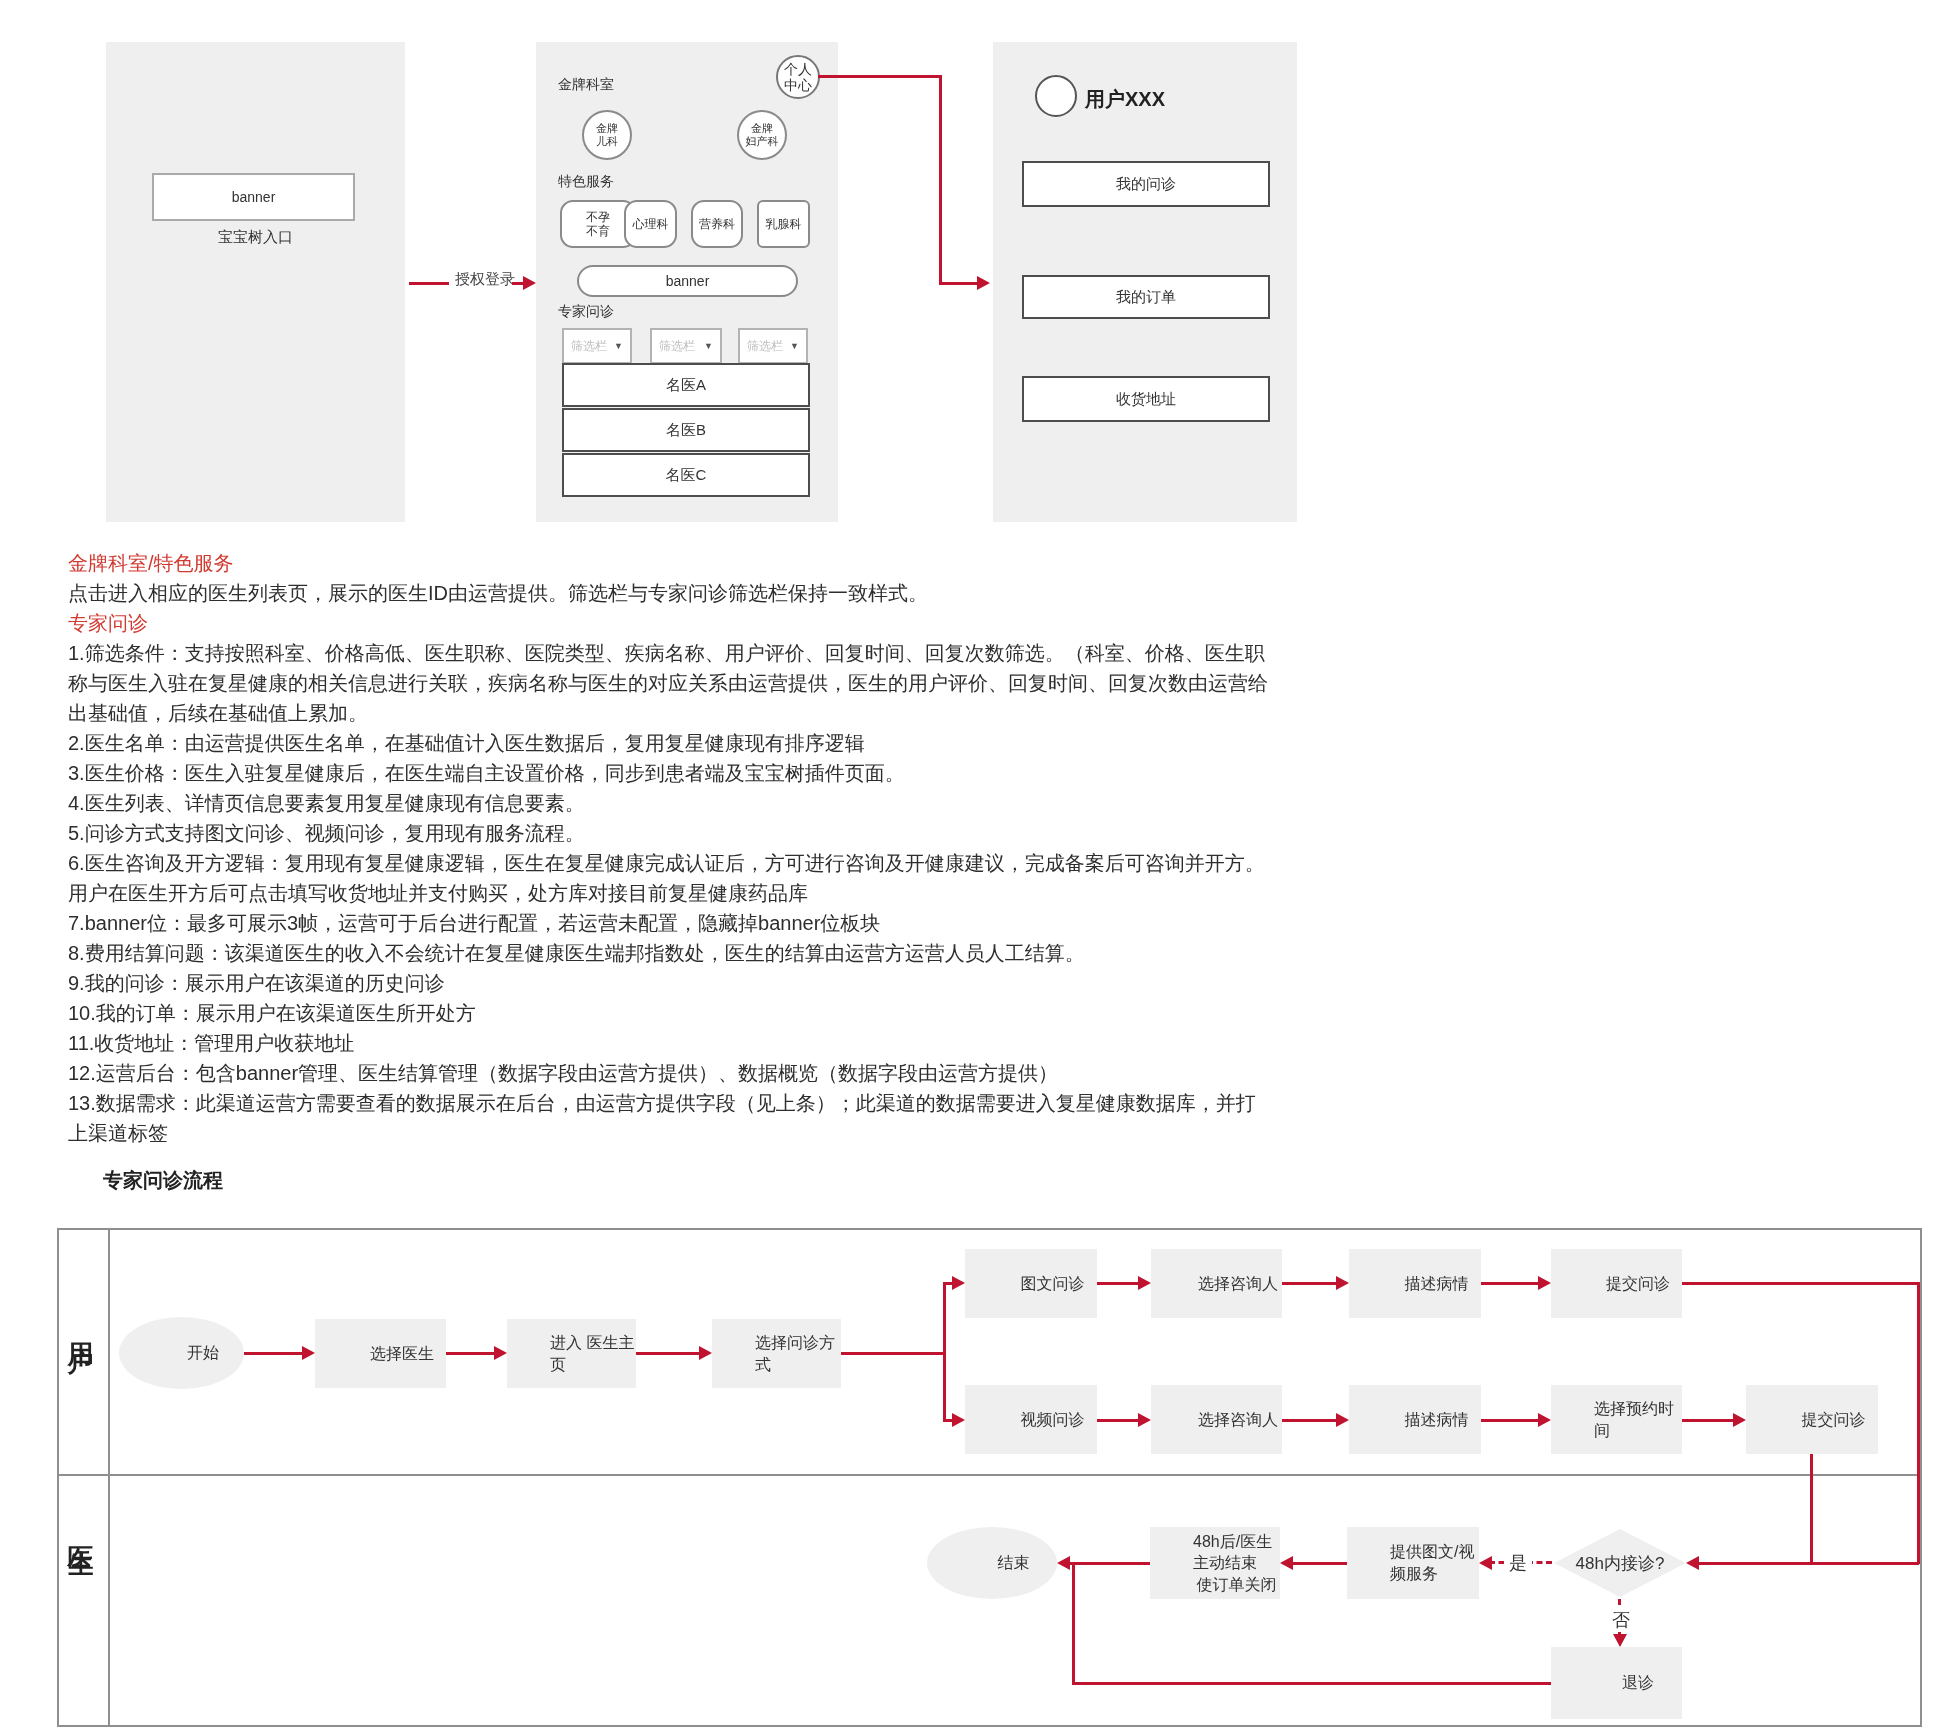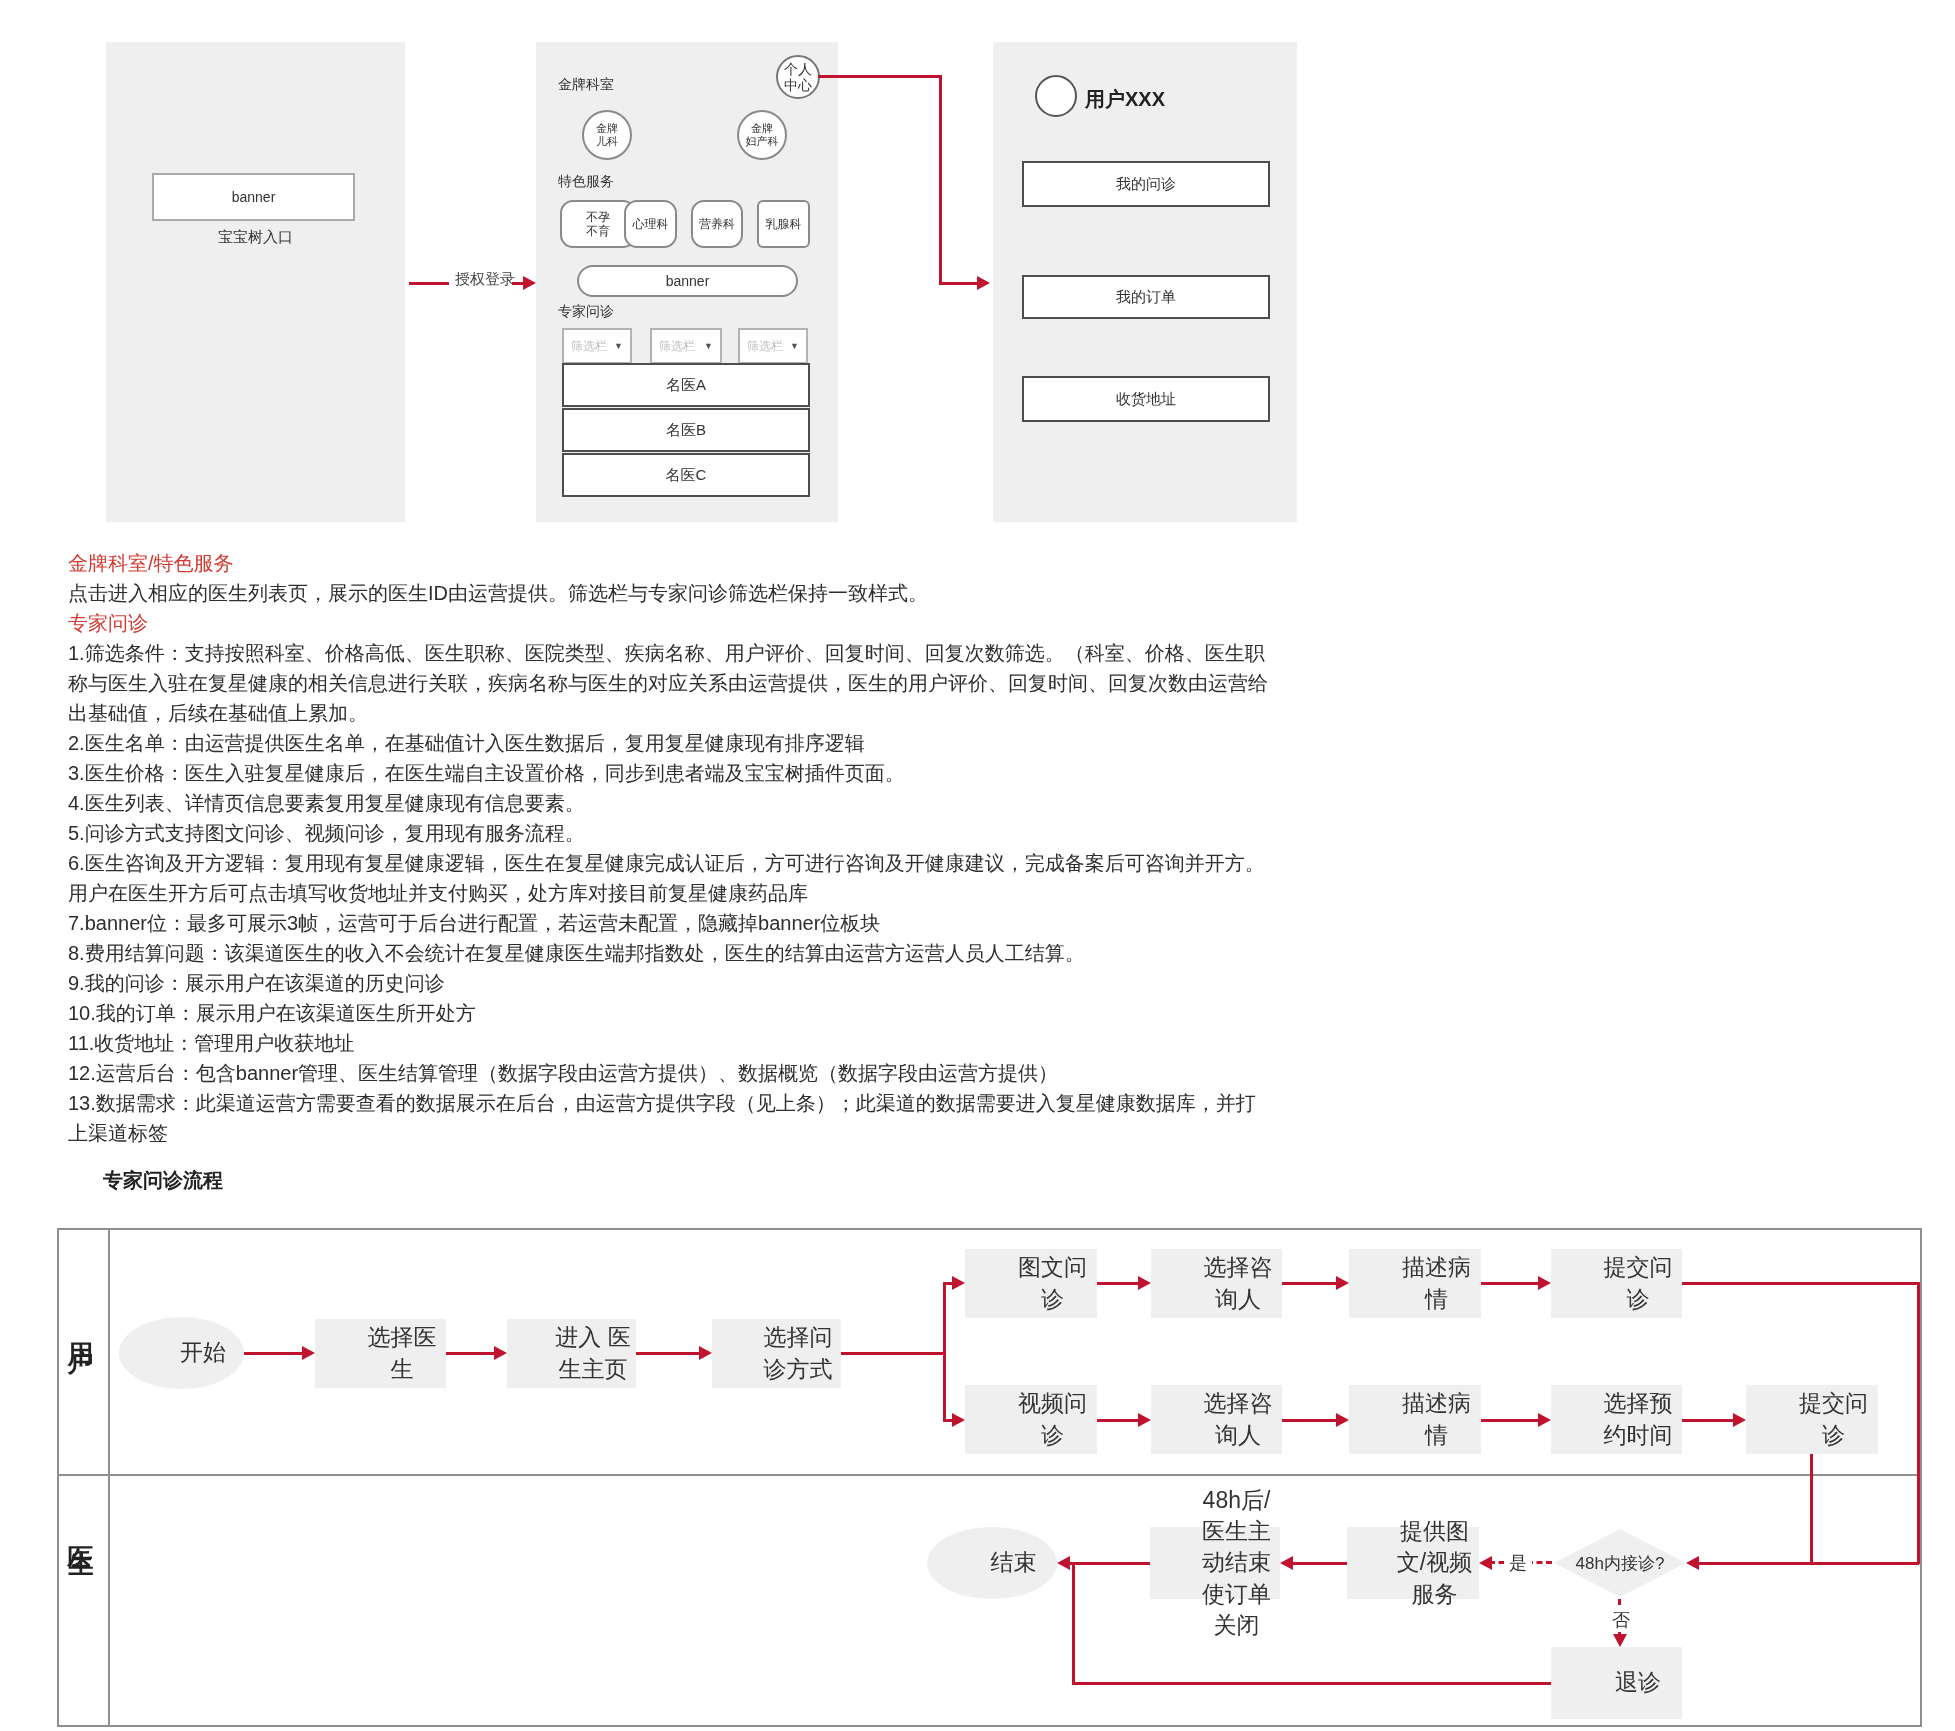--- a/index.html
+++ b/index.html
@@ -23,21 +23,21 @@
   .dropdown .caret{font-size:9px;color:#555;}
   .rline{position:absolute;background:var(--red);}
   .arr-r{position:absolute;width:0;height:0;border:7px solid transparent;border-left:13px solid var(--red);border-right:none;}
   .arr-l{position:absolute;width:0;height:0;border:7px solid transparent;border-right:13px solid var(--red);border-left:none;}
   .arr-d{position:absolute;width:0;height:0;border:7px solid transparent;border-top:13px solid var(--red);border-bottom:none;}
   .hdash{position:absolute;height:0;border-top:3px dashed var(--red);}
   .vdash{position:absolute;width:0;border-left:3px dashed var(--red);}
   .notes{position:absolute;left:68px;top:548px;font-size:20px;line-height:30px;white-space:nowrap;color:#2e2e2e;}
   .notes .red{color:var(--hred);}
   .flow{position:absolute;left:57px;top:1228px;width:1865px;height:499px;border:2px solid var(--line);}
-  .fnode{position:absolute;background:var(--node);display:flex;flex-direction:column;align-items:center;justify-content:center;text-align:center;font-size:23px;color:#333;line-height:1.35;padding-left:43px;}
+  .fnode{position:absolute;background:var(--node);display:flex;flex-direction:column;align-items:center;justify-content:center;font-size:16px;color:#333;line-height:1.35;padding-left:43px;}
   .fellipse{border-radius:50%;}
   .fdiamond{position:absolute;background:var(--node);clip-path:polygon(50% 0,100% 50%,50% 100%,0 50%);display:flex;align-items:center;justify-content:center;font-size:17px;color:#333;}
   .lanelabel{position:absolute;left:10px;width:30px;font-size:26px;font-weight:bold;color:#222;writing-mode:vertical-rl;text-orientation:upright;letter-spacing:4px;}
   .flowdividerv{position:absolute;left:49px;top:0;width:2px;height:100%;background:var(--line);}
   .flowdividerh{position:absolute;left:0;top:244px;width:100%;height:2px;background:var(--line);}
   .yn{position:absolute;background:#fff;font-size:18px;color:#333;padding:0 5px;text-align:center;}
   .flowtitle{position:absolute;left:103px;top:1167px;font-size:20px;font-weight:bold;color:#222;}
   .connlabel{position:absolute;font-size:15px;color:#444;}
   .username{position:absolute;font-size:20px;font-weight:bold;color:#222;}
 </style>

